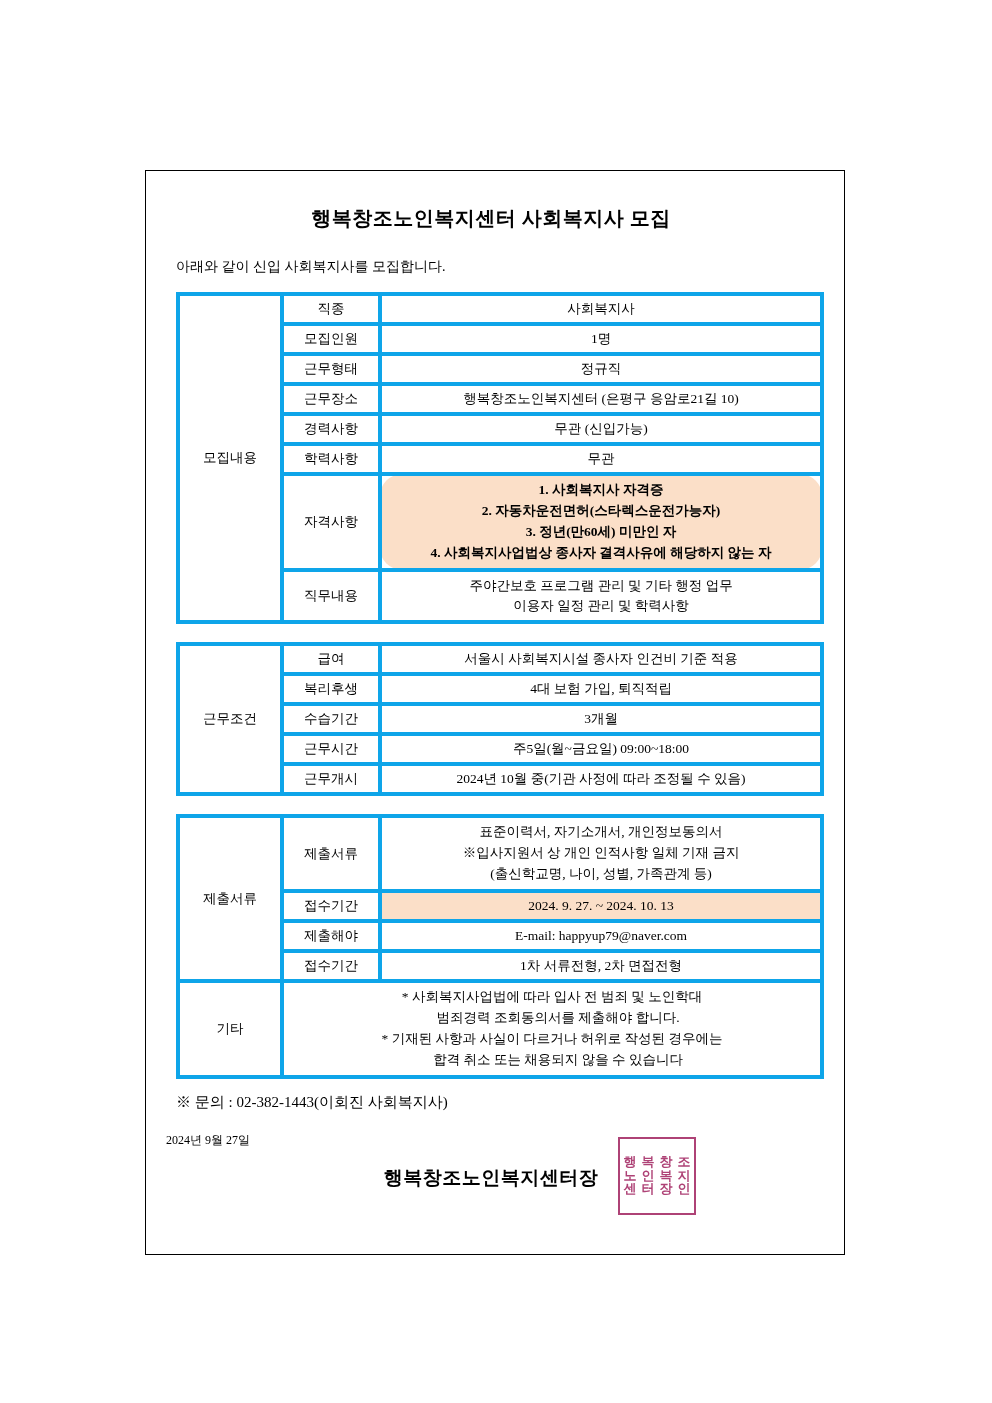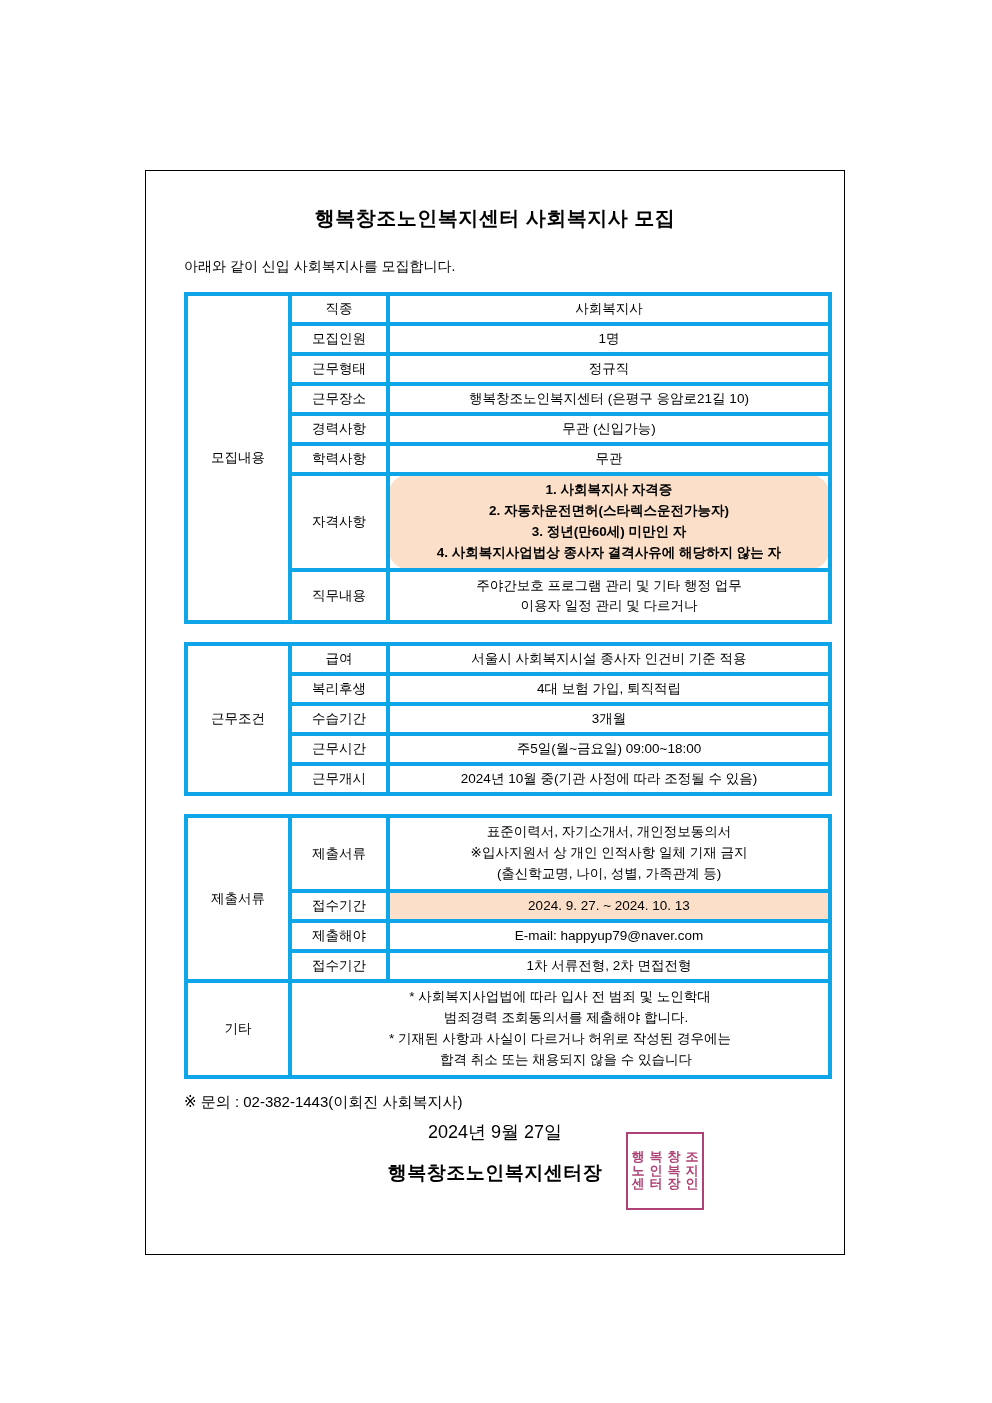--- a/index.html
+++ b/index.html
@@ -15,21 +15,22 @@
     position: relative;
   }
   .page {
     position: absolute;
     left: 145px;
     top: 170px;
     width: 700px;
     height: 1085px;
     border: 1.5px solid #000;
     box-sizing: border-box;
-    padding: 24px 28px 0 28px;
+    padding: 24px 28px 0 20px;
+    font-family: Liberation Serif, serif;
   }
   .doc-title {
     text-align: center;
     font-size: 20px;
     font-weight: bold;
     letter-spacing: 0.5px;
     margin-top: 10px;
     margin-bottom: 26px;
   }
   .intro {
@@ -86,23 +87,23 @@
   }
   .etc-cell .ind {
     padding-left: 12px;
     display: block;
   }
   .contact {
     font-size: 15px;
     margin: 14px 0 0 10px;
   }
   .date {
-    text-align: center;
-    font-size: 18px;
-    margin-top: 8px;
+    text-align: left;
+    font-size: 12px;
+    margin-top: 20px;
   }
   .signer-wrap {
     position: relative;
     text-align: center;
     margin-top: 16px;
   }
   .signer {
     font-size: 19px;
     font-weight: bold;
     letter-spacing: 0.5px;
@@ -176,21 +177,21 @@
           <div>1.  사회복지사  자격증</div>
           <div>2.  자동차운전면허(스타렉스운전가능자)</div>
           <div>3.  정년(만60세)  미만인  자</div>
           <div>4.  사회복지사업법상  종사자  결격사유에  해당하지  않는  자</div>
         </td>
       </tr>
       <tr>
         <td class="label">직무내용</td>
         <td class="val-left">
           <div>주야간보호  프로그램  관리  및  기타  행정  업무</div>
-          <div>이용자  일정  관리  및  다르거나</div>
+          <div>이용자  일정  관리  및  학력사항</div>
         </td>
       </tr>
     </tbody>
   </table>
 
   <div class="spacer"></div>
 
   <table class="blk">
     <tbody>
       <tr>

